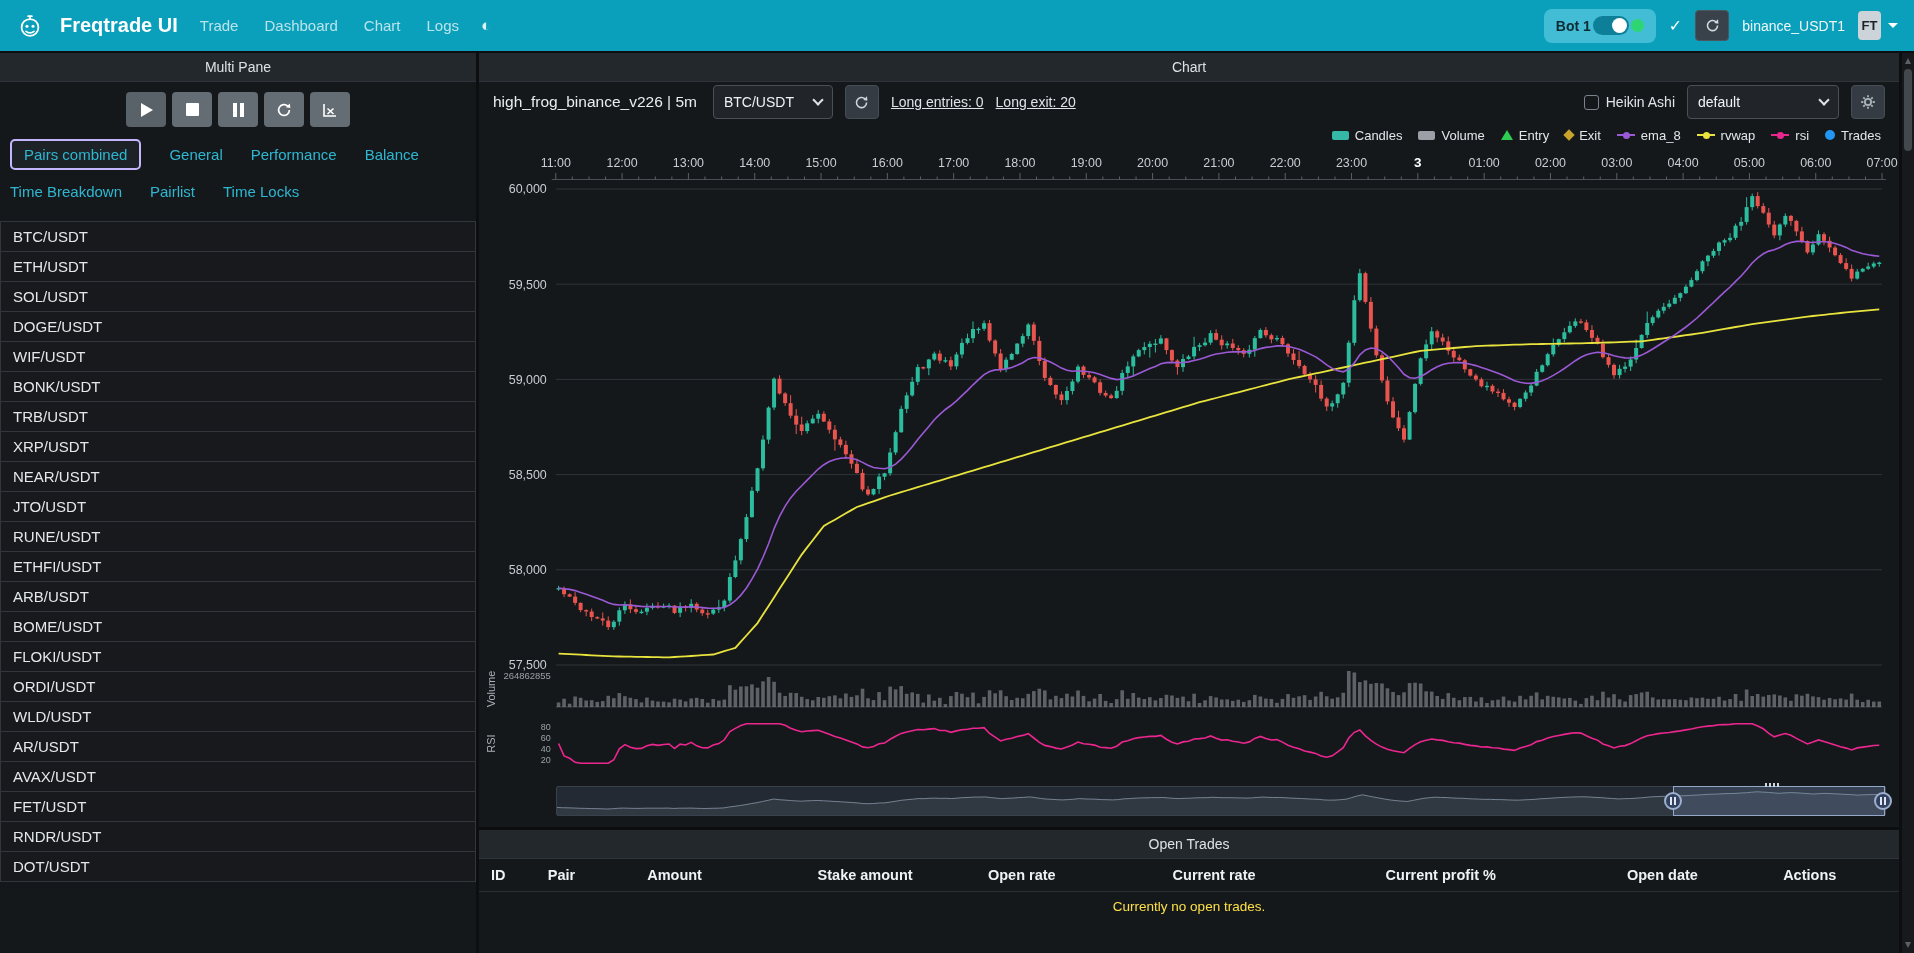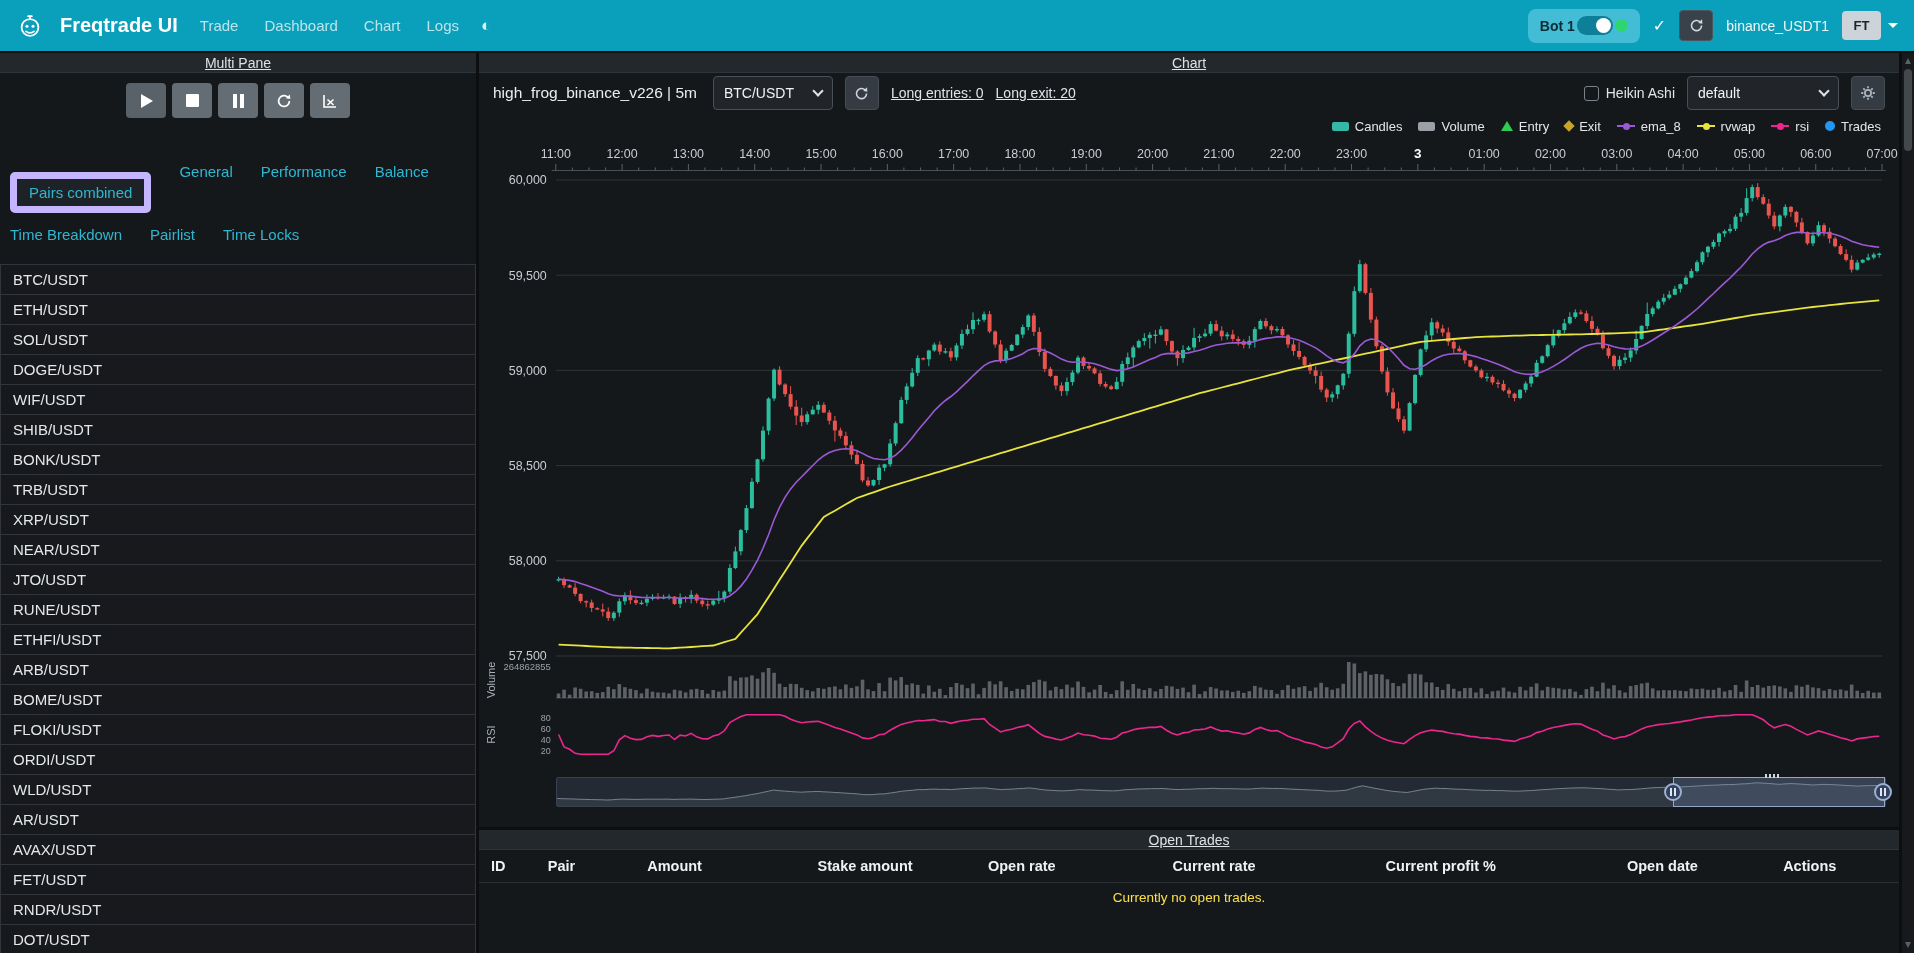--- a/index.html
+++ b/index.html
@@ -21,43 +21,43 @@
     align-items:center; gap:2px; padding:0 12px; cursor:pointer; }
   .bot-name { color:#0d2b33; font-size:14px; font-weight:600; }
   .switch { width:36px; height:19px; border-radius:10px; background:#0e7f98; position:relative; cursor:pointer; }
   .switch .knob { position:absolute; right:2px; top:2px; width:15px; height:15px; border-radius:50%; background:#fff; }
   .online-dot { width:13px; height:13px; border-radius:50%; background:#2ed573; }
   .check { color:#fff; font-size:16px; }
   .icon-sq-btn { width:34px; height:31px; background:#39424a; border:1px solid #4b555e;
     border-radius:4px; display:flex; align-items:center; justify-content:center; cursor:pointer; }
   .exchange { color:#eef8fa; font-size:14px; }
   .avatar-wrap { display:flex; align-items:center; gap:7px; cursor:pointer; }
-  .avatar { width:39px; height:29px; background:#ccd3d9; border-radius:4px; color:#1d2329;
+  .avatar { width:23px; height:29px; background:#ccd3d9; border-radius:4px; color:#1d2329;
     font-size:13px; font-weight:700; display:flex; align-items:center; justify-content:center; }
   .caret { width:0; height:0; border-left:5px solid transparent; border-right:5px solid transparent;
     border-top:5px solid #fff; }
 
   
   .main { display:flex; height:902px; gap:3px; padding-top:2px; }
-  .panel-header { height:20px; background:#23282d; border-bottom:1px solid #2e3439;
-    color:#dde2e6; font-size:14px; display:flex; align-items:center; justify-content:center;text-decoration:underline; }
+  .panel-header { height:29px; background:#23282d; border-bottom:1px solid #2e3439;
+    color:#dde2e6; font-size:14px; display:flex; align-items:center; justify-content:center; }
 
   
   .left-panel { width:476px; background:#15181b; display:flex; flex-direction:column; overflow:hidden; }
   .controls-row { display:flex; justify-content:center; align-items:center; gap:6px; padding:10px 0; }
   .ctl-btn { width:40px; height:35px; background:#646c74; border:none; border-radius:4px;
     display:flex; align-items:center; justify-content:center; cursor:pointer; color:#fff; }
   .ctl-btn.play { background:#596169; }
   .play-tri { width:0; height:0; border-top:7px solid transparent; border-bottom:7px solid transparent;
     border-left:12px solid #fff; margin-left:2px; }
   .stop-sq { width:13px; height:13px; background:#fff; border-radius:1px; }
   .pause-bars { width:4px; height:14px; background:#fff; box-shadow:7px 0 0 #fff; margin-right:7px; }
   .tabs { padding:2px 10px 0 10px; display:flex; flex-wrap:wrap; column-gap:28px; row-gap:8px; align-items:center; }
   .tab { color:#2fb7d2; font-size:15px; cursor:pointer; padding:5px 0; white-space:nowrap; }
-  .tab.active { border:7px solid #c4b5fd; border-radius:5px; padding:5px 12px; background:#1d2226;margin-top:42px; }
+  .tab.active { border:2px solid #c4b5fd; border-radius:5px; padding:5px 12px; background:#1d2226; }
   .pair-list { margin-top:16px; overflow:hidden; flex:1; }
   .pair-row { height:31px; display:flex; align-items:center; padding-left:12px; color:#e4e8eb;
     font-size:15px; border:1px solid #30363c; margin-top:-1px; cursor:pointer; background:#17191c; }
   .pair-row:first-child { margin-top:0; }
 
   
   .right-col { flex:1; display:flex; flex-direction:column; gap:3px; }
   .chart-panel { height:774px; background:#15181b; display:flex; flex-direction:column; }
   .chart-controls { height:40px; display:flex; align-items:center; gap:12px; padding:0 14px; }
   .strategy { color:#e9edf0; font-size:15.5px; margin-right:4px; }
@@ -196,21 +196,20 @@
         <span class="tab">Time Breakdown</span>
         <span class="tab">Pairlist</span>
         <span class="tab">Time Locks</span>
       </div>
     <div class="pair-list" id="pair-list">
         <div class="pair-row">BTC/USDT</div>
         <div class="pair-row">ETH/USDT</div>
         <div class="pair-row">SOL/USDT</div>
         <div class="pair-row">DOGE/USDT</div>
         <div class="pair-row">WIF/USDT</div>
-        <div class="pair-row">SHIB/USDT</div>
         <div class="pair-row">BONK/USDT</div>
         <div class="pair-row">TRB/USDT</div>
         <div class="pair-row">XRP/USDT</div>
         <div class="pair-row">NEAR/USDT</div>
         <div class="pair-row">JTO/USDT</div>
         <div class="pair-row">RUNE/USDT</div>
         <div class="pair-row">ETHFI/USDT</div>
         <div class="pair-row">ARB/USDT</div>
         <div class="pair-row">BOME/USDT</div>
         <div class="pair-row">FLOKI/USDT</div>

